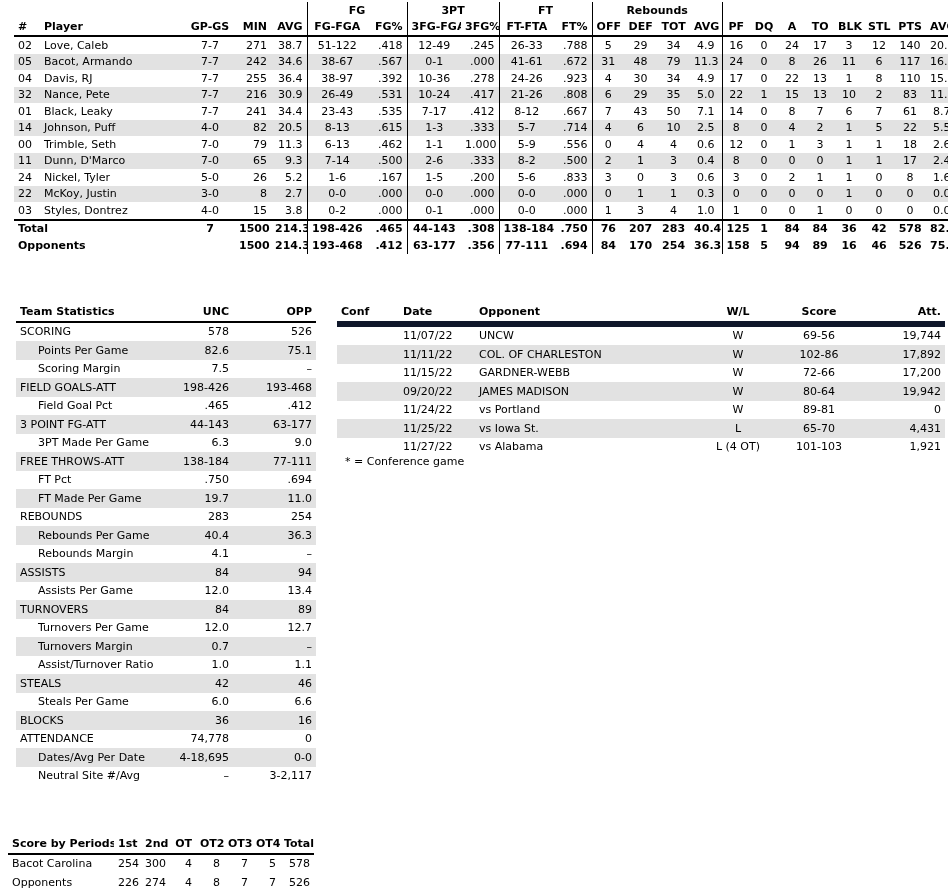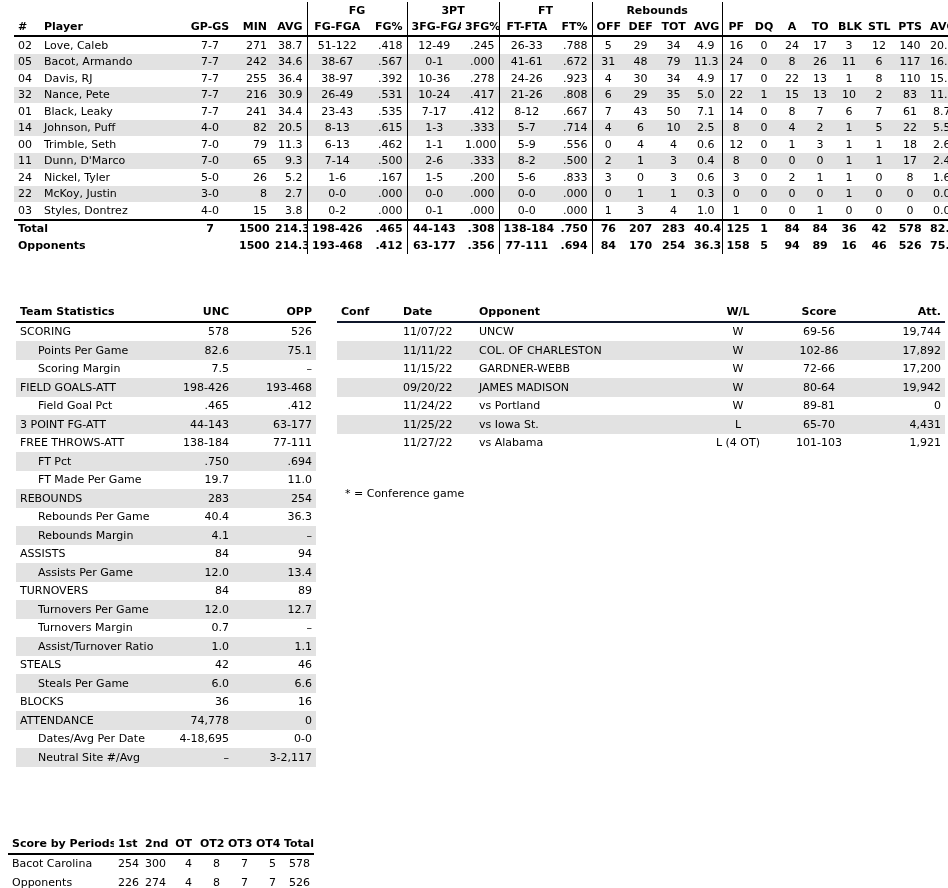--- a/index.html
+++ b/index.html
@@ -28,25 +28,25 @@
 
   
   .tstats { position: absolute; top: 302px; left: 16px; width: 300px; }
   .tstats thead th { border-bottom: 2px solid #000; }
   .tstats tbody tr:nth-of-type(even) { background: #e2e2e2; }
   .tstats td, .tstats th { padding-top: 2.5px; padding-bottom: 2.5px; }
   .tstats tr.indent td:first-child { padding-left: 22px; }
 
   
   .games { position: absolute; top: 302px; left: 337px; width: 608px; }
-  .games thead th { border-bottom: 2px solid #0f172a; }
+  .games thead th { border-bottom: 6px solid #0f172a; }
   .games tbody tr:nth-of-type(even) { background: #e2e2e2; }
   .games td, .games th { padding-top: 2.5px; padding-bottom: 2.5px; }
 
-  .note { position: absolute; top: 455px; left: 345px; margin-top: 32px; }
+  .note { position: absolute; top: 455px; left: 345px; }
 
   
   .periods { position: absolute; top: 834px; left: 8px; width: 306px; }
   .periods thead th { border-bottom: 2px solid #000; }
   .periods td, .periods th { padding-top: 2.5px; padding-bottom: 2.5px; }
 </style>
 </head>
 <body>
 
 <div>
@@ -499,20 +499,25 @@
           <td class="r">.412</td>
         </tr>
 
         <tr>
           <td class="l">3 POINT FG-ATT</td>
           <td class="r">44-143</td>
           <td class="r">63-177</td>
         </tr>
 
 
+        <tr class="indent">
+          <td class="l">3PT Made Per Game</td>
+          <td class="r">6.3</td>
+          <td class="r">9.0</td>
+        </tr>
 
         <tr>
           <td class="l">FREE THROWS-ATT</td>
           <td class="r">138-184</td>
           <td class="r">77-111</td>
         </tr>
 
         <tr class="indent">
           <td class="l">FT Pct</td>
           <td class="r">.750</td>

